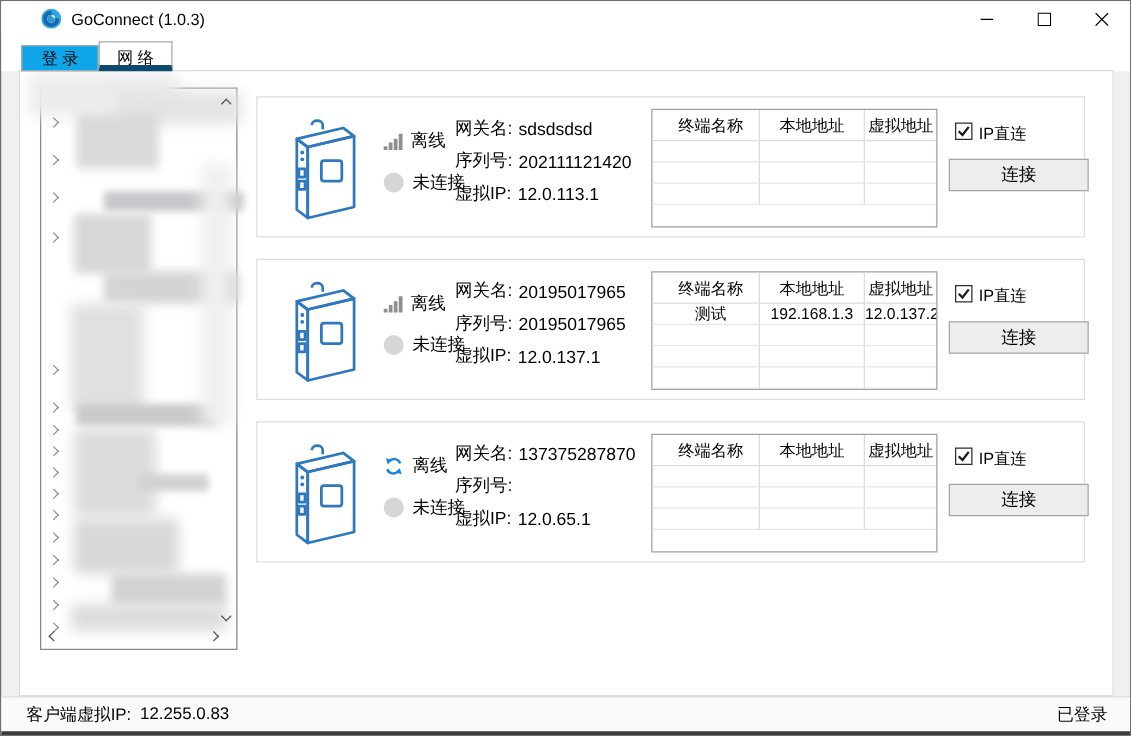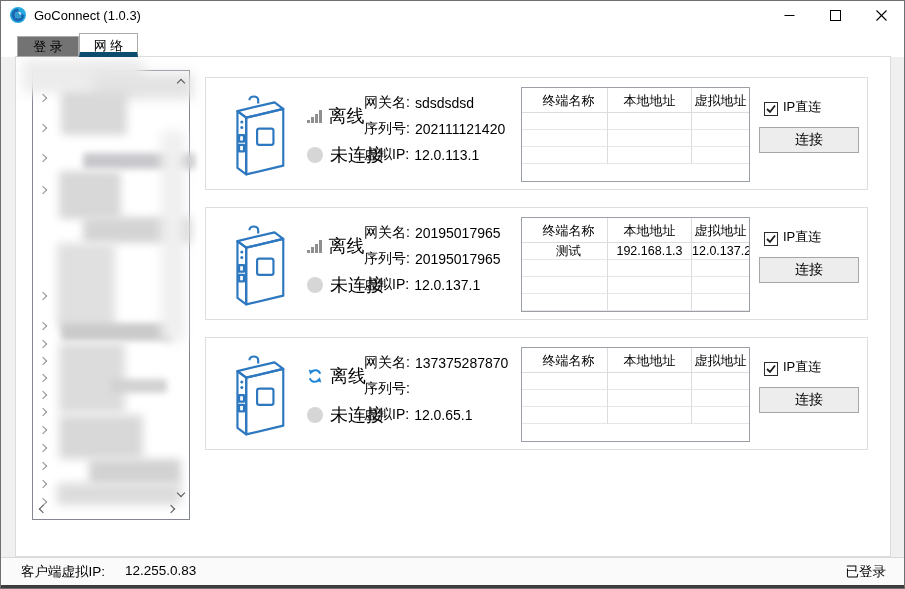--- a/index.html
+++ b/index.html
@@ -4,69 +4,69 @@
 <style>
   html,body{margin:0;padding:0;background:#cfcfcf;}
   *{box-sizing:border-box;}
   .window{
     position:relative;width:905px;height:589px;
     background:#f0f0f0;border:1px solid #6f6f6f;
     font-family:"Liberation Sans","DejaVu Sans",sans-serif;
     font-size:13px;color:#000;overflow:hidden;
   }
   
-  .titlebar{position:absolute;left:0;top:0;right:0;height:28px;background:#fff;display:flex;align-items:center;}
+  .titlebar{position:absolute;left:0;top:0;right:0;height:28px;background:#fff;display:flex;align-items:center;padding-left:23px;}
   .app-logo{width:16px;height:16px;margin-left:9px;}
   .title-text{margin-left:8px;font-size:13px;}
   .win-controls{position:absolute;right:0;top:0;height:28px;display:flex;}
   .win-btn{width:46px;height:28px;display:flex;align-items:center;justify-content:center;}
   
   .topwhite{position:absolute;left:0;top:0;right:0;height:56px;background:#fff;}
   .tabs{position:absolute;left:16px;top:32px;display:flex;z-index:5;}
-  .tab{height:21px;line-height:20px;padding:0 12px;border:1px solid #ababab;background:#737373;margin-top:3px;text-align:center;}
+  .tab{height:21px;line-height:20px;padding:0 12px;border:1px solid #ababab;background:#0ea5e9;margin-top:3px;text-align:center;}
   .tab.active{height:24px;line-height:23px;margin-top:0;background:#fff;border-bottom:5px solid #0c4a6e;z-index:6;}
   .tabpage{position:absolute;left:14px;top:55px;width:876px;height:501px;background:#fff;border:1px solid #dcdcdc;}
   
   .tree{position:absolute;left:16px;top:13px;width:158px;height:450px;border:1px solid #828790;background:#fff;}
   .blob{position:absolute;border-radius:3px;}
   .tree-chev{position:absolute;left:7px;width:6px;height:6px;border-right:1.5px solid #8f8f8f;border-bottom:1.5px solid #8f8f8f;transform:rotate(-45deg);}
   .chev{display:inline-block;width:6px;height:6px;border-right:1.6px solid #505050;border-bottom:1.6px solid #505050;}
   .chev.up{transform:rotate(-135deg);}
   .chev.down{transform:rotate(45deg);}
   .chev.left{transform:rotate(135deg);}
   .chev.right{transform:rotate(-45deg);}
   .scroll-arrow{position:absolute;width:12px;height:12px;display:flex;align-items:center;justify-content:center;}
   .btn-refresh{position:absolute;left:16px;top:471px;width:158px;height:23px;background:#efefef;border:1px solid #adadad;display:flex;align-items:center;justify-content:center;gap:6px;font-size:13px;}
   
   .card{position:absolute;left:189px;width:663px;height:113px;border:1px solid #dedede;background:#fff;}
   .card.c1{top:20px;} .card.c2{top:150px;} .card.c3{top:280px;}
   .device{position:absolute;left:14px;top:11px;}
   .statcol{position:absolute;left:101px;top:26px;display:flex;flex-direction:column;gap:15px;}
-  .statrow{display:flex;align-items:center;gap:7px;font-size:18px;}
+  .statrow{display:flex;align-items:center;gap:7px;font-size:14px;}
   .sigbars{display:flex;align-items:flex-end;gap:1.5px;height:13px;}
   .sigbars i{display:block;width:2.5px;background:#8f8f8f;}
   .graycircle{width:16px;height:16px;border-radius:50%;background:#d6d6d6;}
   .infocol{position:absolute;left:158px;top:12px;font-size:14px;}
   .inforow{height:26px;display:flex;align-items:center;gap:5px;white-space:nowrap;}
   
   .tbl{position:absolute;left:315px;top:9px;width:229px;height:95px;border:1px solid #9aa0a6;background:#fff;}
   .tr{display:grid;grid-template-columns:86px 84px 57px;}
   .tr .td{border-right:1px solid #dcdcdc;border-bottom:1px solid #e6e6e6;overflow:hidden;white-space:nowrap;}
   .tr .td:last-child{border-right:none;}
   .tr.th .td{height:25px;line-height:25px;font-size:13px;border-bottom:1px solid #dcdcdc;}
   .tr.body .td{height:17px;line-height:17px;font-size:12.5px;}
   .td.l{padding-left:8px;text-align:center;font-family:Liberation Serif, serif;}
   .td.c{text-align:center;}
   
-  .cbrow{position:absolute;left:558px;top:20px;display:flex;align-items:flex-end;gap:5px;font-size:13px;}
+  .cbrow{position:absolute;left:558px;top:20px;display:flex;align-items:flex-start;gap:5px;font-size:13px;}
   .cb{width:14px;height:14px;border:1px solid #2c2c2c;background:#fff;display:flex;align-items:center;justify-content:center;}
-  .btn-connect{position:absolute;left:553px;top:49px;width:100px;height:26px;background:#ededed;border:1px solid #a6a6a6;display:flex;align-items:center;justify-content:center;font-size:14px;}
+  .btn-connect{position:absolute;left:553px;top:49px;width:112px;height:26px;background:#ededed;border:1px solid #a6a6a6;display:flex;align-items:center;justify-content:center;font-size:14px;}
   
   .statusbar{position:absolute;left:0;right:0;bottom:3px;height:28px;background:#fafafa;border-top:1px solid #d9d9d9;display:flex;align-items:center;font-size:13.5px;}
-  .status-left{margin-left:20px;display:flex;gap:20px;}
+  .status-left{margin-left:20px;display:flex;gap:7px;}
   .status-right{margin-left:auto;margin-right:18px;}
   .bottom-edge{position:absolute;left:0;right:0;bottom:0;height:3px;background:#3c3c3c;}
 </style>
 </head>
 <body>
 
 <div class="window">
 
   <div class="topwhite"></div>
 

